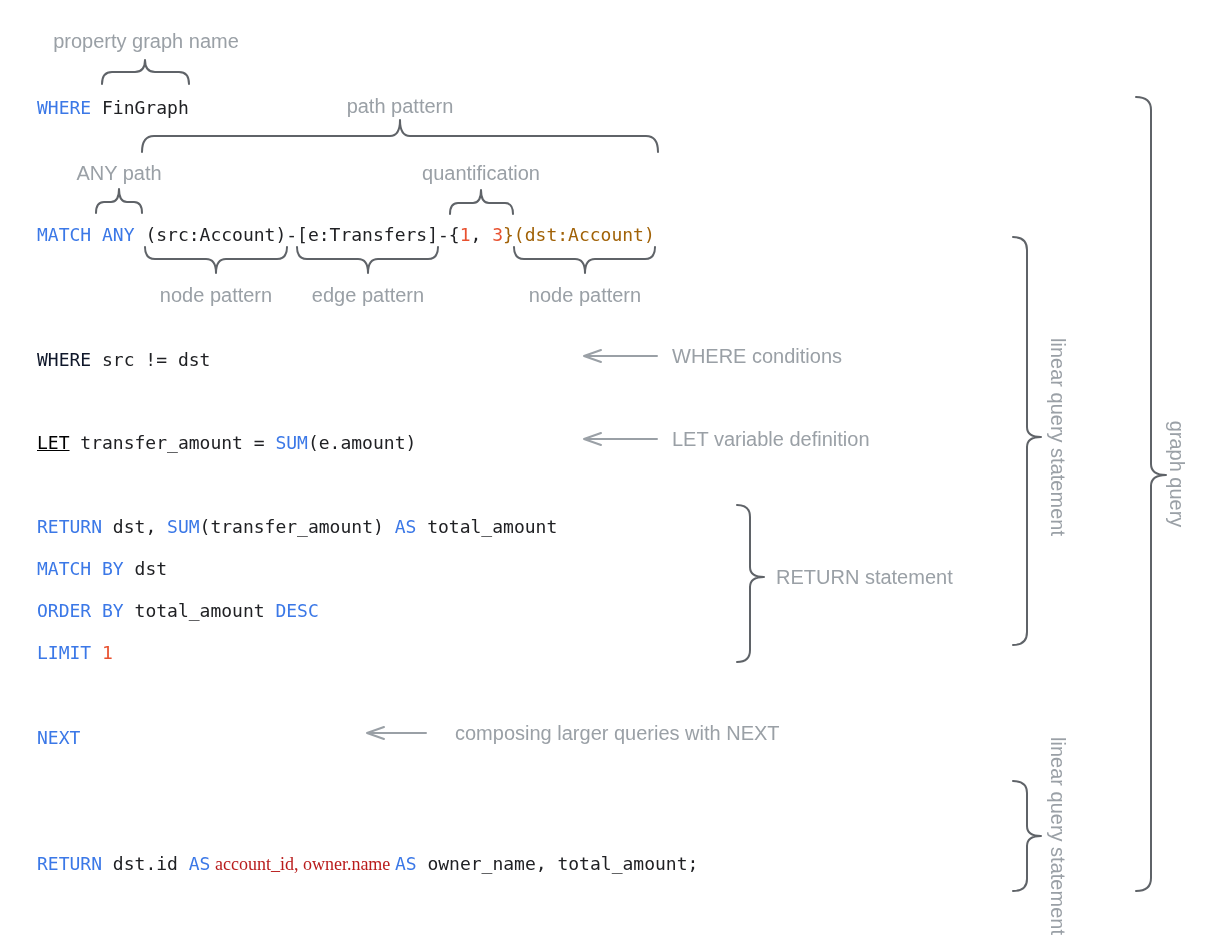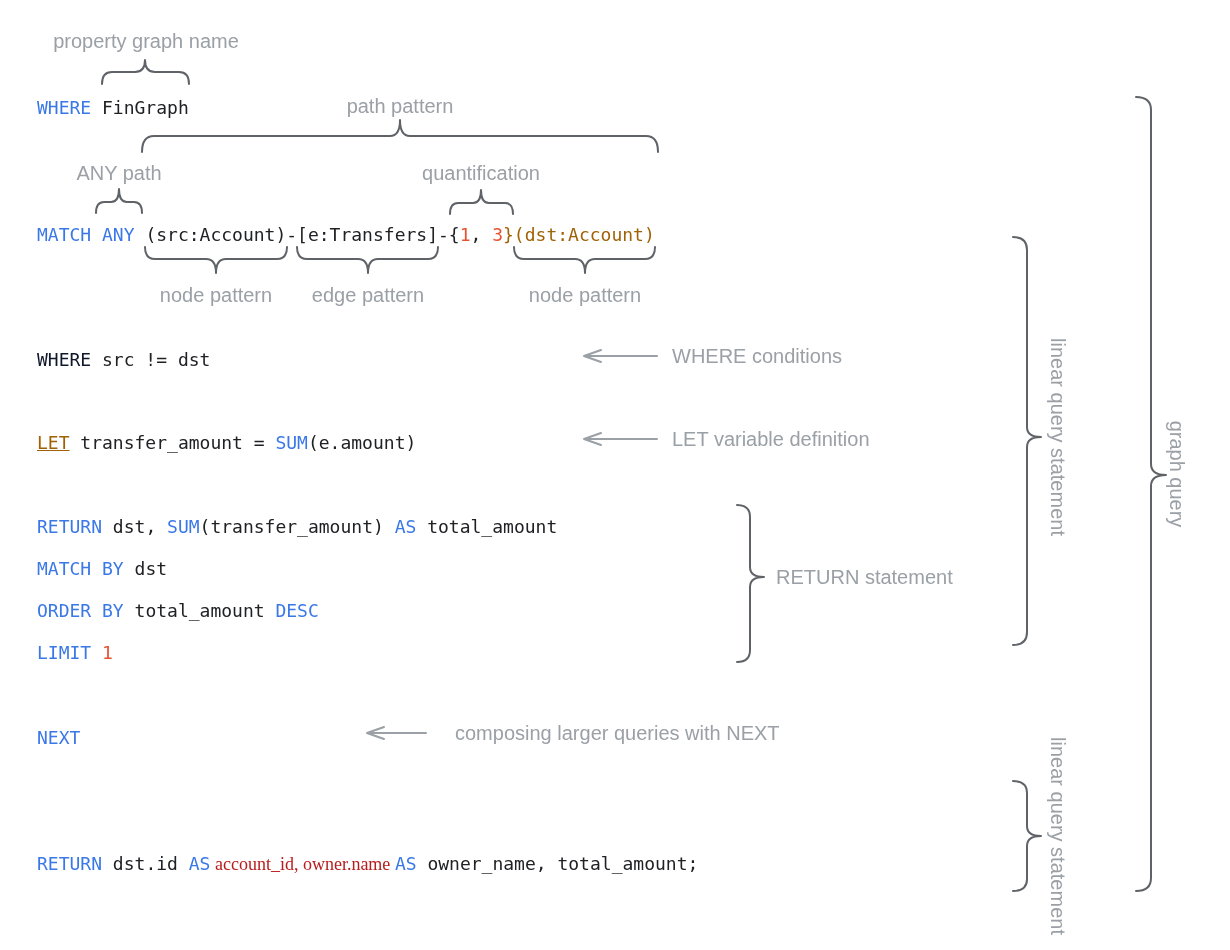--- a/index.html
+++ b/index.html
@@ -46,21 +46,21 @@
     <path class="brace" d="M 1136,97 Q 1151,97 1151,110 L 1151,464 Q 1151,475 1166,475 Q 1151,475 1151,486 L 1151,878 Q 1151,891 1136,891"></path>
 
     <path class="arrow" d="M 601,350 L 584,356 L 601,362 M 584,356 L 657,356"></path>
     <path class="arrow" d="M 601,433 L 584,439 L 601,445 M 584,439 L 657,439"></path>
     <path class="arrow" d="M 384,727 L 367,733 L 384,739 M 367,733 L 426,733"></path>
   </svg>
 
   <div class="code-line" style="top:97px"><span style="color: rgb(59, 120, 231);">WHERE</span><span style="color: rgb(32, 33, 36);"> FinGraph</span></div>
   <div class="code-line" style="top:224px"><span style="color: rgb(59, 120, 231);">MATCH ANY</span><span style="color: rgb(32, 33, 36);"> (src:Account)-[e:Transfers]-{</span><span style="color: rgb(232, 81, 47);">1</span><span style="color: rgb(32, 33, 36);">, </span><span style="color: rgb(232, 81, 47);">3</span><span style="color: #a16207;">}(dst:Account)</span></div>
   <div class="code-line" style="top:349px"><span style="color: #0f172a;">WHERE</span><span style="color: rgb(32, 33, 36);"> src != dst</span></div>
-  <div class="code-line" style="top:432px"><span style="color: #a16207; text-decoration: underline;">LET</span><span style="color: rgb(32, 33, 36);"> transfer_amount = </span><span style="color: rgb(59, 120, 231);">SUM</span><span style="color: rgb(32, 33, 36);">(e.amount)</span></div>
+  <div class="code-line" style="top:432px"><span style="color: #000000; text-decoration: underline;">LET</span><span style="color: rgb(32, 33, 36);"> transfer_amount = </span><span style="color: rgb(59, 120, 231);">SUM</span><span style="color: rgb(32, 33, 36);">(e.amount)</span></div>
   <div class="code-line" style="top:516px"><span style="color: rgb(59, 120, 231);">RETURN</span><span style="color: rgb(32, 33, 36);"> dst, </span><span style="color: rgb(59, 120, 231);">SUM</span><span style="color: rgb(32, 33, 36);">(transfer_amount) </span><span style="color: rgb(59, 120, 231);">AS</span><span style="color: rgb(32, 33, 36);"> total_amount</span></div>
   <div class="code-line" style="top:558px"><span style="color: rgb(59, 120, 231);">MATCH BY</span><span style="color: rgb(32, 33, 36);"> dst</span></div>
   <div class="code-line" style="top:600px"><span style="color: rgb(59, 120, 231);">ORDER BY</span><span style="color: rgb(32, 33, 36);"> total_amount </span><span style="color: rgb(59, 120, 231);">DESC</span></div>
   <div class="code-line" style="top:642px"><span style="color: rgb(59, 120, 231);">LIMIT</span><span style="color: rgb(32, 33, 36);"> </span><span style="color: rgb(232, 81, 47);">1</span></div>
   <div class="code-line" style="top:727px"><span style="color: rgb(59, 120, 231);">NEXT</span></div>
   <div class="code-line" style="top:853px"><span style="color: rgb(59, 120, 231);">RETURN</span><span style="color: rgb(32, 33, 36);"> dst.id </span><span style="color: rgb(59, 120, 231);">AS</span><span style="color: #b91c1c; font-family: Liberation Serif, serif;"> account_id, owner.name </span><span style="color: rgb(59, 120, 231);">AS</span><span style="color: rgb(32, 33, 36);"> owner_name, total_amount;</span></div>
 
   <div class="label centered" style="left:146px;top:29px">property graph name</div>
   <div class="label centered" style="left:400px;top:94px">path pattern</div>
   <div class="label centered" style="left:119px;top:161px">ANY path</div>

